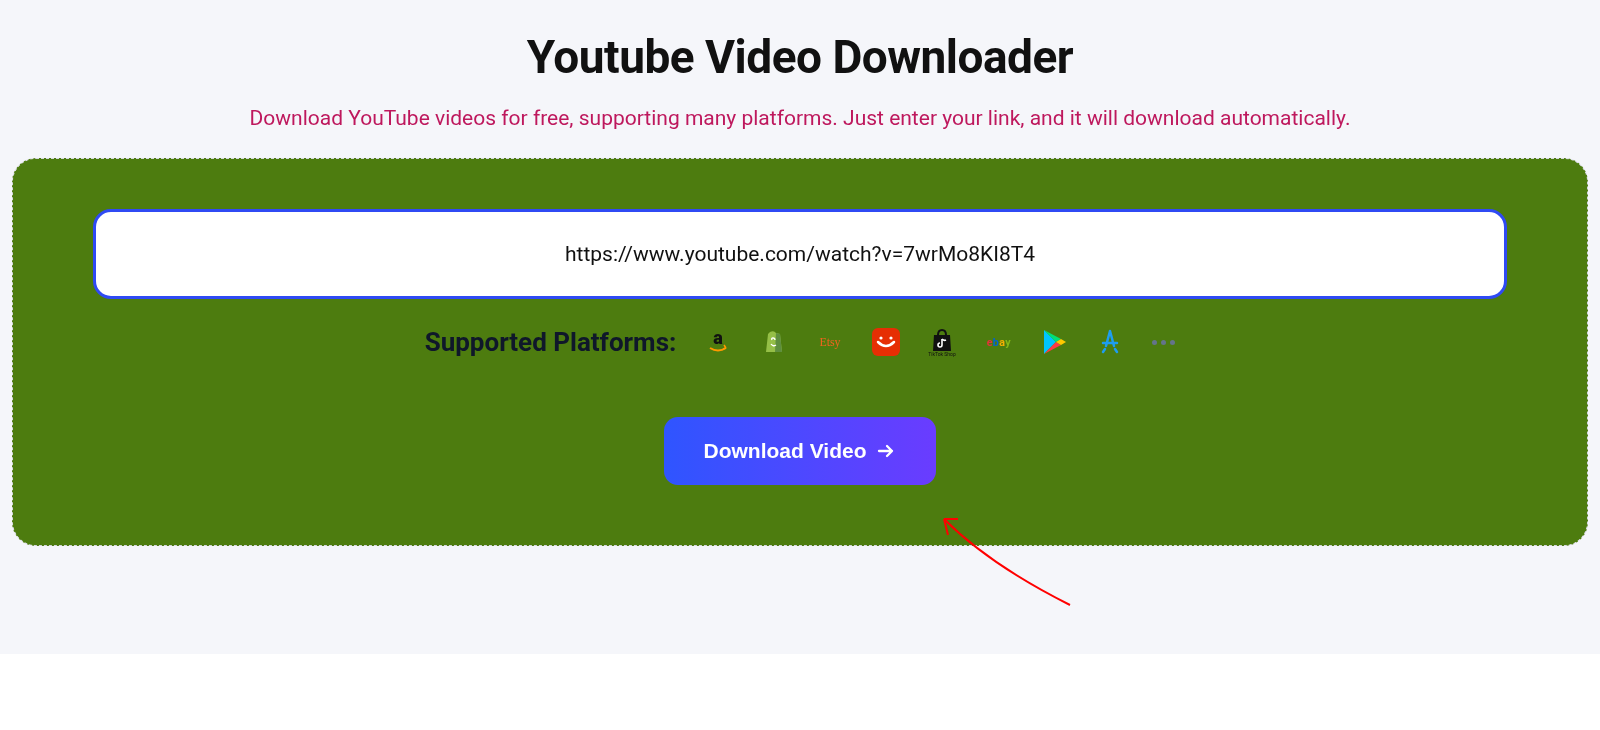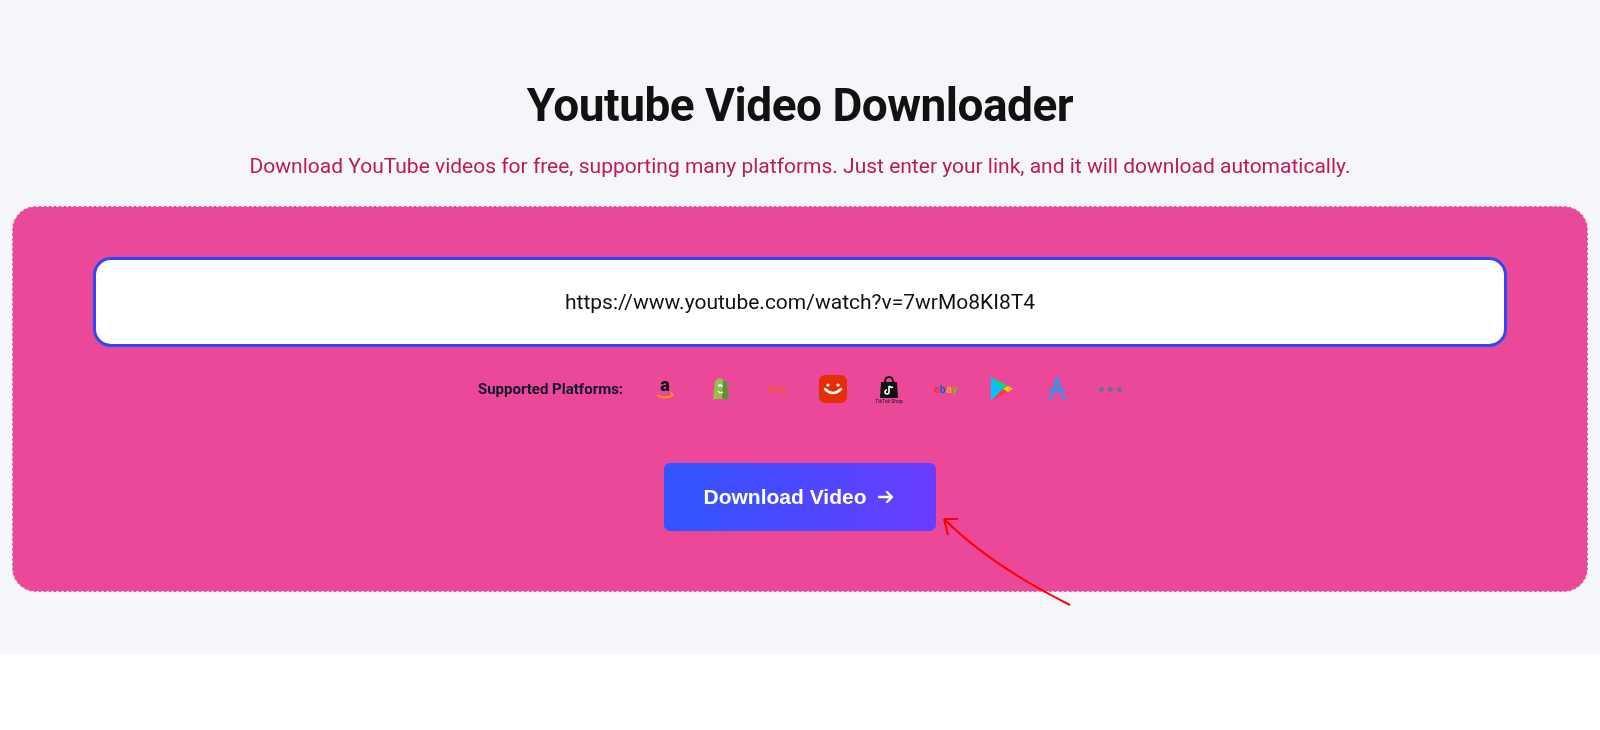--- a/index.html
+++ b/index.html
@@ -9,37 +9,36 @@
     }
     body {
       font-family: -apple-system, BlinkMacSystemFont, "Segoe UI", Roboto, Helvetica, Arial, sans-serif;
       background: #f5f6fa;
       width: 1600px;
       height: 730px;
       overflow: hidden;
     }
     .page {
       padding-top: 30px;
-      margin-top: 48px;
     }
     .title {
       text-align: center;
       font-size: 46px;
       font-weight: 700;
       color: #111;
       letter-spacing: -0.5px;
     }
     .subtitle {
       text-align: center;
       font-size: 21px;
       color: #be185d;
       margin-top: 22px;
     }
     .card {
-      background: #ec4899;
+      background: #4d7c0f;
       border: 1px dashed #d6d8e0;
       border-radius: 24px;
       margin: 28px 12px 0 12px;
       padding: 50px 80px 60px 80px;
       text-align: center;
     }
     .url-input {
       width: 100%;
       border: 3px solid #2f4af4;
       border-radius: 18px;
@@ -51,21 +50,21 @@
       font-family: inherit;
     }
     .platforms-row {
       display: flex;
       align-items: center;
       justify-content: center;
       gap: 28px;
       margin-top: 28px;
     }
     .platforms-label {
-      font-size: 15px;
+      font-size: 26px;
       font-weight: 700;
       color: #0f172a;
     }
     .platform-icon {
       width: 28px;
       height: 28px;
       display: flex;
       align-items: center;
       justify-content: center;
     }
@@ -81,21 +80,21 @@
       border-radius: 50%;
     }
     .download-btn {
       display: inline-flex;
       align-items: center;
       gap: 10px;
       margin-top: 60px;
       background: linear-gradient(90deg, #2f55ff 0%, #6a3cff 100%);
       color: #fff;
       border: none;
-      border-radius: 6px;
+      border-radius: 14px;
       font-size: 21px;
       font-weight: 700;
       padding: 22px 40px;
       cursor: pointer;
     }
     .arrow-annotation {
       position: absolute;
       pointer-events: none;
     }
     .white-strip {

